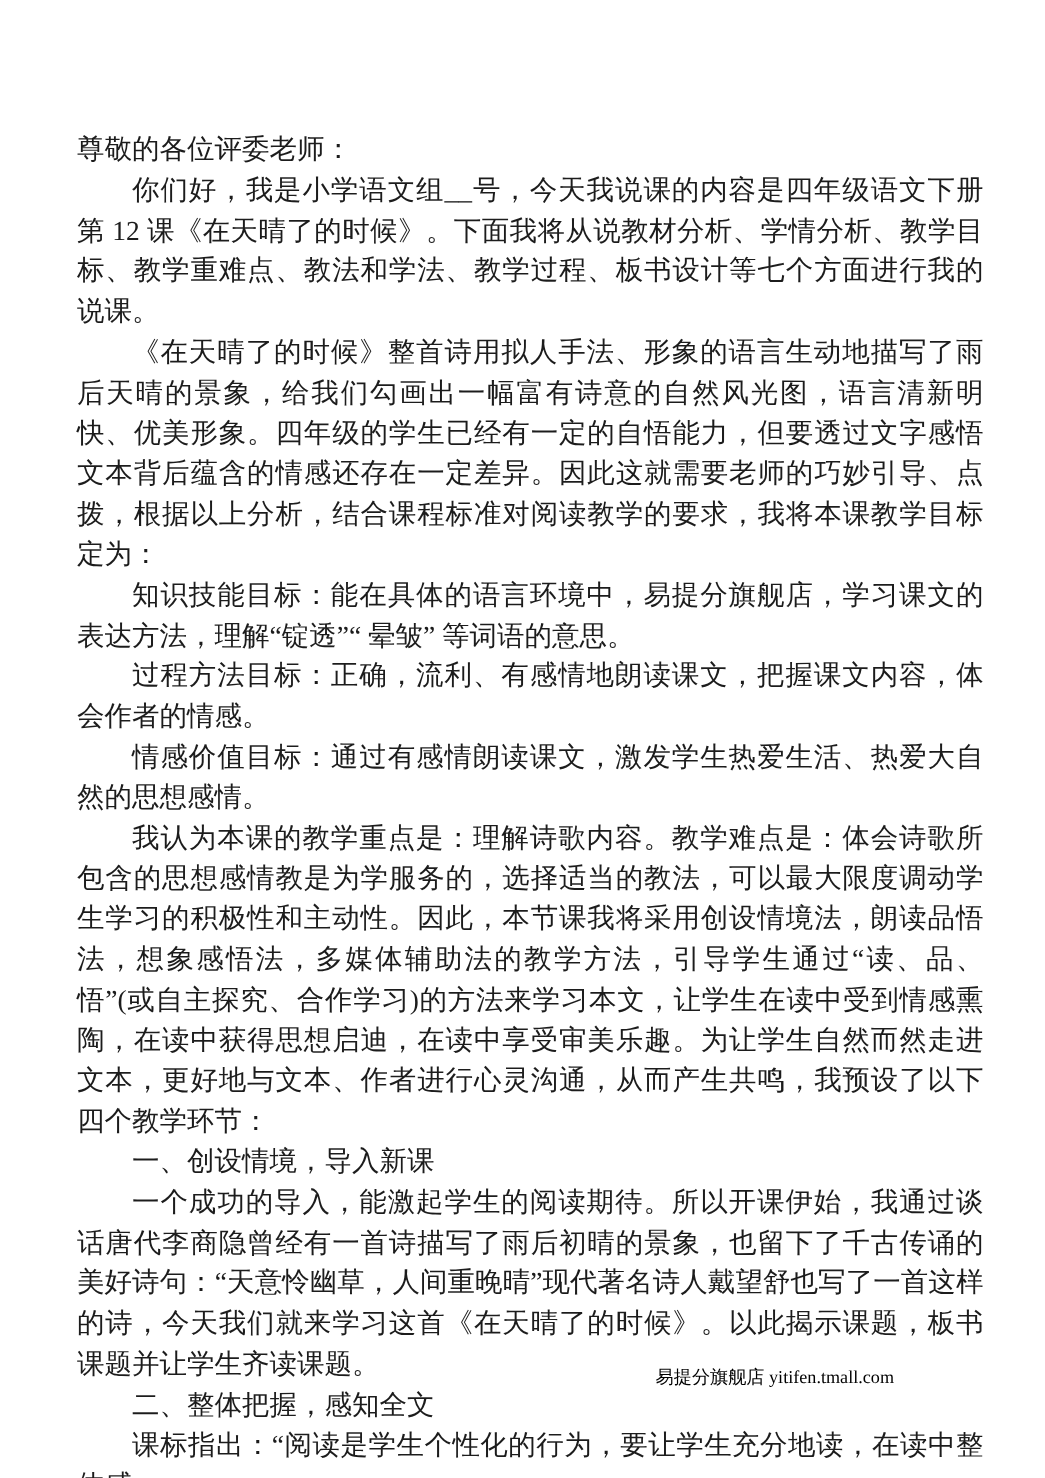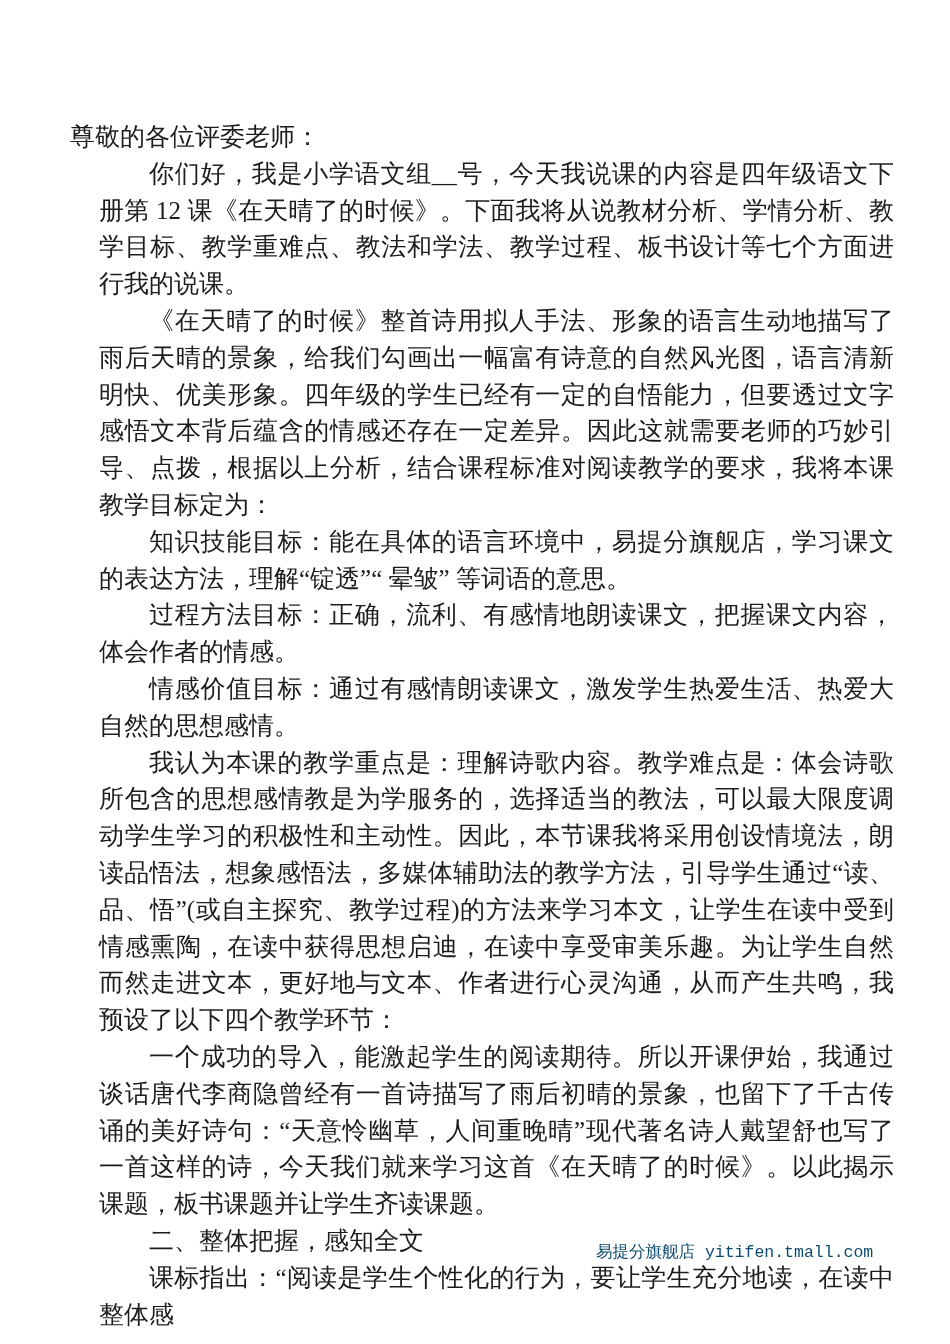--- a/index.html
+++ b/index.html
@@ -26,29 +26,28 @@
   }
   .doc-title {
     text-align: center;
   }
   .para {
     text-align: justify;
     text-justify: inter-ideograph;
   }
   .indent {
     text-indent: 2em;
-    margin-left: 29px;
   }
   .watermark {
     position: absolute;
     left: 596px;
     top: 1241px;
-    font-family: Liberation Mono, monospace;
+    font-family: Liberation Serif, serif;
     font-size: 16.5px;
-    color: #0c4a6e;
+    color: #000000;
     white-space: nowrap;
   }
 </style>
 </head>
 <body>
 
 <div class="page">
   <div class="doc-content">
 
 
@@ -57,22 +56,23 @@
     <div class="para indent">你们好，我是小学语文组__号，今天我说课的内容是四年级语文下册第 12 课《在天晴了的时候》。下面我将从说教材分析、学情分析、教学目标、教学重难点、教法和学法、教学过程、板书设计等七个方面进行我的说课。</div>
 
     <div class="para indent">《在天晴了的时候》整首诗用拟人手法、形象的语言生动地描写了雨后天晴的景象，给我们勾画出一幅富有诗意的自然风光图，语言清新明快、优美形象。四年级的学生已经有一定的自悟能力，但要透过文字感悟文本背后蕴含的情感还存在一定差异。因此这就需要老师的巧妙引导、点拨，根据以上分析，结合课程标准对阅读教学的要求，我将本课教学目标定为：</div>
 
     <div class="para indent">知识技能目标：能在具体的语言环境中，易提分旗舰店，学习课文的表达方法，理解“锭透”“ 晕皱” 等词语的意思。</div>
 
     <div class="para indent">过程方法目标：正确，流利、有感情地朗读课文，把握课文内容，体会作者的情感。</div>
 
     <div class="para indent">情感价值目标：通过有感情朗读课文，激发学生热爱生活、热爱大自然的思想感情。</div>
 
-    <div class="para indent">我认为本课的教学重点是：理解诗歌内容。教学难点是：体会诗歌所包含的思想感情教是为学服务的，选择适当的教法，可以最大限度调动学生学习的积极性和主动性。因此，本节课我将采用创设情境法，朗读品悟法，想象感悟法，多媒体辅助法的教学方法，引导学生通过“读、品、悟”(或自主探究、教学过程)的方法来学习本文，让学生在读中受到情感熏陶，在读中获得思想启迪，在读中享受审美乐趣。为让学生自然而然走进文本，更好地与文本、作者进行心灵沟通，从而产生共鸣，我预设了以下四个教学环节：</div>
+    <div class="para indent">我认为本课的教学重点是：理解诗歌内容。教学难点是：体会诗歌所包含的思想感情教是为学服务的，选择适当的教法，可以最大限度调动学生学习的积极性和主动性。因此，本节课我将采用创设情境法，朗读品悟法，想象感悟法，多媒体辅助法的教学方法，引导学生通过“读、品、悟”(或自主探究、合作学习)的方法来学习本文，让学生在读中受到情感熏陶，在读中获得思想启迪，在读中享受审美乐趣。为让学生自然而然走进文本，更好地与文本、作者进行心灵沟通，从而产生共鸣，我预设了以下四个教学环节：</div>
 
+    <div class="para indent">一、创设情境，导入新课</div>
 
     <div class="para indent">一个成功的导入，能激起学生的阅读期待。所以开课伊始，我通过谈话唐代李商隐曾经有一首诗描写了雨后初晴的景象，也留下了千古传诵的美好诗句：“天意怜幽草，人间重晚晴”现代著名诗人戴望舒也写了一首这样的诗，今天我们就来学习这首《在天晴了的时候》。以此揭示课题，板书课题并让学生齐读课题。</div>
 
     <div class="para indent">二、整体把握，感知全文</div>
 
     <div class="para indent">课标指出：“阅读是学生个性化的行为，要让学生充分地读，在读中整体感</div>
 
   </div>
 
   <div class="watermark">

